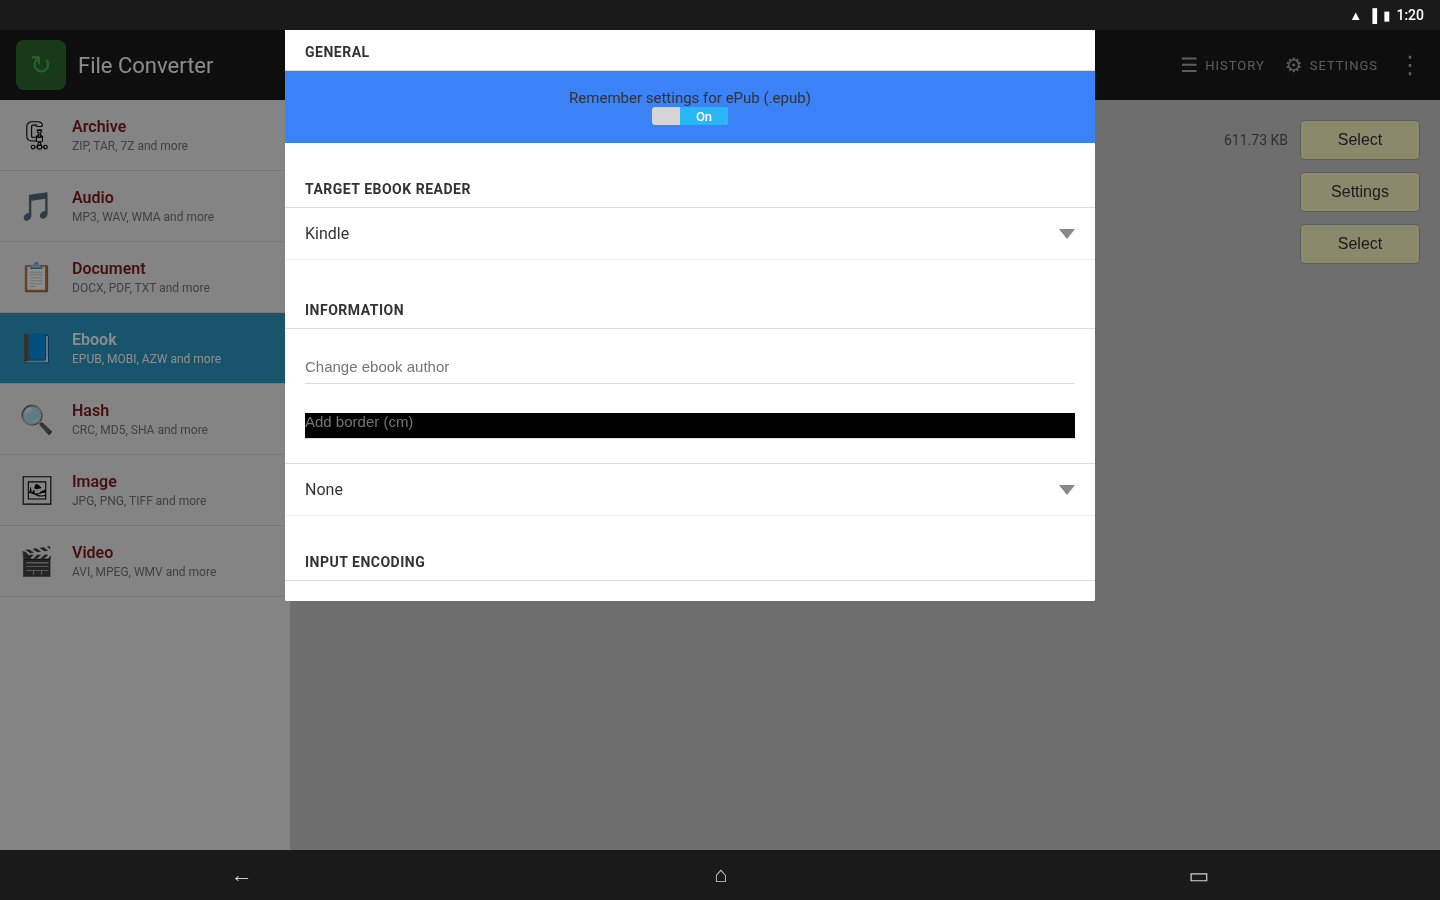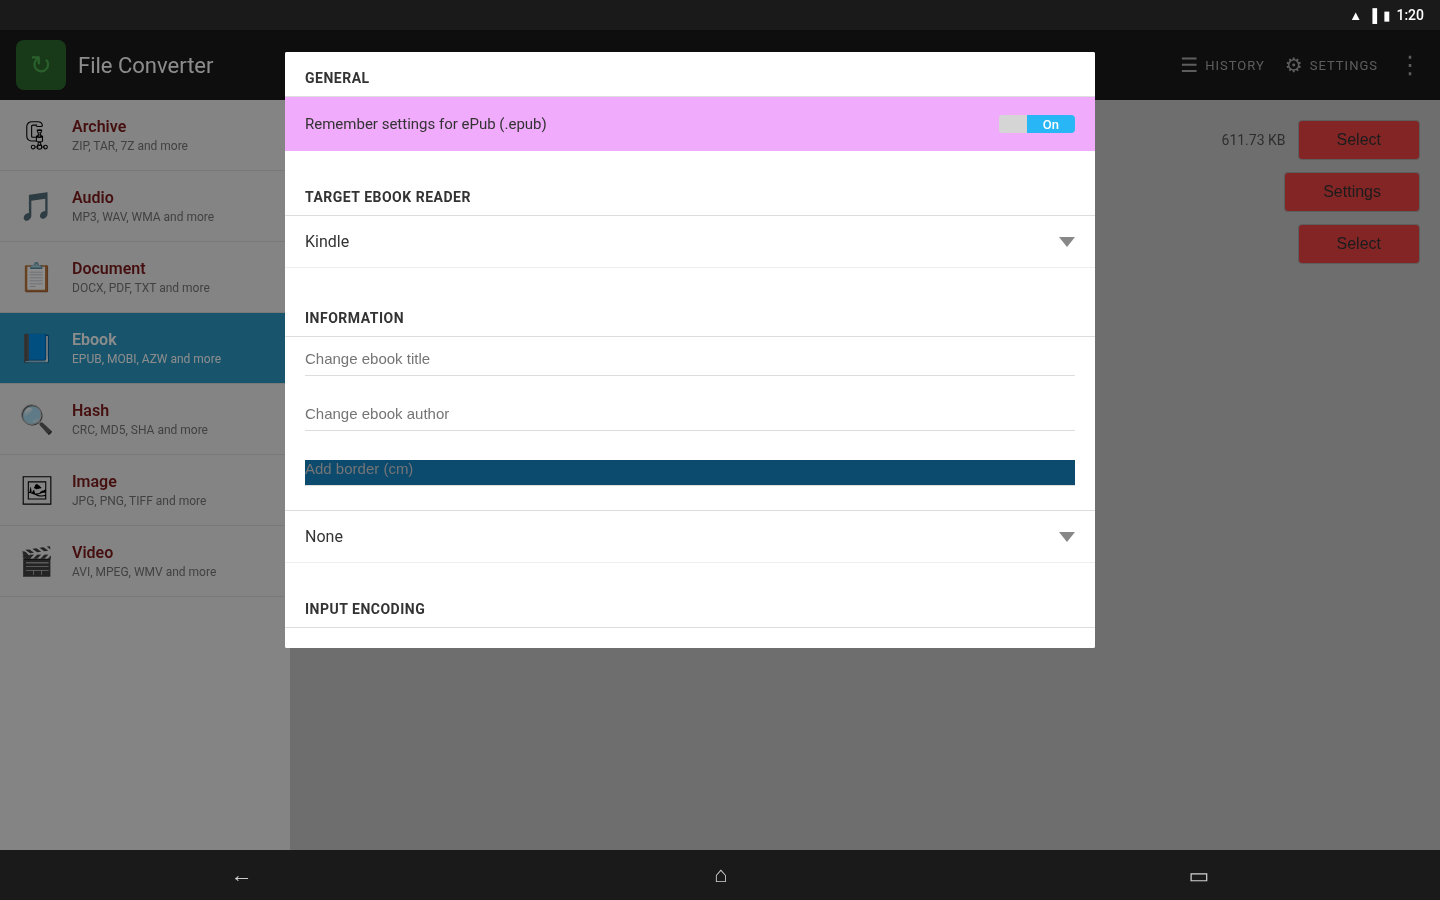--- a/index.html
+++ b/index.html
@@ -154,43 +154,43 @@
       align-items: center;
       gap: 12px;
       width: 100%;
       justify-content: flex-end;
     }
     .file-size-label {
       font-size: 14px;
       color: #555;
     }
     .right-btn {
-      background: #ef4444;
+      background: #fef9c3;
       border: 1px solid #aaa;
       border-radius: 4px;
-      padding: 10px 38px;
+      padding: 10px 30px;
       font-size: 16px;
       color: #333;
       cursor: pointer;
       min-width: 120px;
       text-align: center;
     }
 
     
     .modal-overlay {
       position: absolute;
       top: 30px; left: 0; right: 0; bottom: 50px;
       background: rgba(0,0,0,0.45);
       z-index: 50;
     }
 
     
     .modal {
       position: absolute;
-      top: 52px; left: 285px;
+      top: 26px; left: 285px;
       width: 810px;
       background: white;
       z-index: 60;
       border-radius: 2px;
       overflow-y: auto;
       max-height: 750px;
     }
 
     .modal-section-header {
       padding: 18px 20px 10px;
@@ -205,21 +205,22 @@
       height: 1px;
       background: #ddd;
       margin: 0 0;
     }
 
     .setting-row {
       display: flex;
       align-items: center;
       justify-content: space-between;
       padding: 18px 20px;
-      background: #f0abfc;
+      background: #3b82f6;
+      flex-direction: column;
     }
     .setting-label {
       font-size: 15px;
       color: #333;
     }
 
     
     .toggle-container {
       display: flex;
       align-items: center;
@@ -425,30 +426,27 @@
   </div>
 
   <div style="height:24px;background:white;"></div>
 
   <div class="modal-section-header">
     <span>INFORMATION</span>
   </div>
   <div class="modal-divider"></div>
 
   <div class="info-section">
-    <div class="input-row">
-      <input type="text" style="width: 100%; border-top: none; border-right: none; border-left: none; border-image: initial; outline: none; font-size: 15px; color: rgb(170, 170, 170); background: white; padding-bottom: 8px; border-bottom: 1px solid rgb(221, 221, 221);" placeholder="Change ebook title">
-    </div>
     <div style="height:16px;background:white;"></div>
     <div class="input-row">
       <input type="text" style="width: 100%; border-top: none; border-right: none; border-left: none; border-image: initial; outline: none; font-size: 15px; color: rgb(170, 170, 170); background: white; padding-bottom: 8px; border-bottom: 1px solid rgb(221, 221, 221);" placeholder="Change ebook author">
     </div>
     <div style="height:16px;background:white;"></div>
     <div class="input-row">
-      <input type="text" style="width: 100%; border-top: none; border-right: none; border-left: none; border-image: initial; outline: none; font-size: 15px; color: rgb(170, 170, 170); background: #0c4a6e; padding-bottom: 8px; border-bottom: 1px solid rgb(221, 221, 221);" placeholder="Add border (cm)">
+      <input type="text" style="width: 100%; border-top: none; border-right: none; border-left: none; border-image: initial; outline: none; font-size: 15px; color: rgb(170, 170, 170); background: #000000; padding-bottom: 8px; border-bottom: 1px solid rgb(221, 221, 221);" placeholder="Add border (cm)">
     </div>
     <div style="height:16px;background:white;"></div>
   </div>
 
   <div class="modal-divider"></div>
 
   <div class="dropdown-row">
     <span class="dropdown-value">None</span>
     <div class="dropdown-arrow"></div>
   </div>

